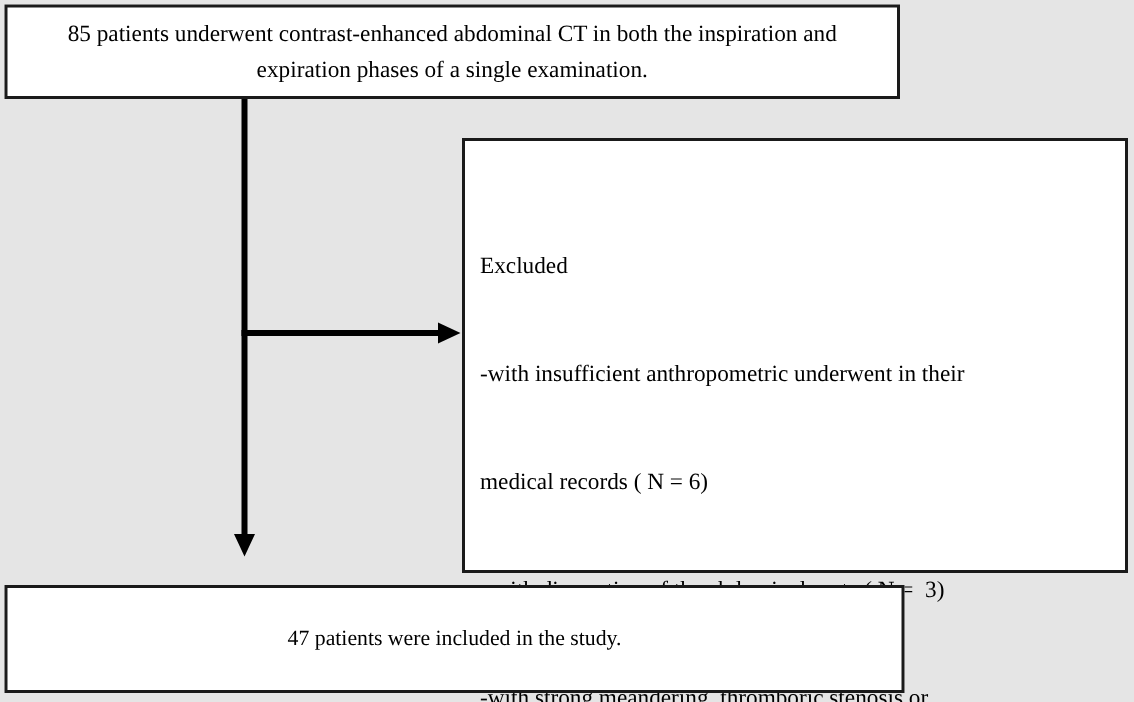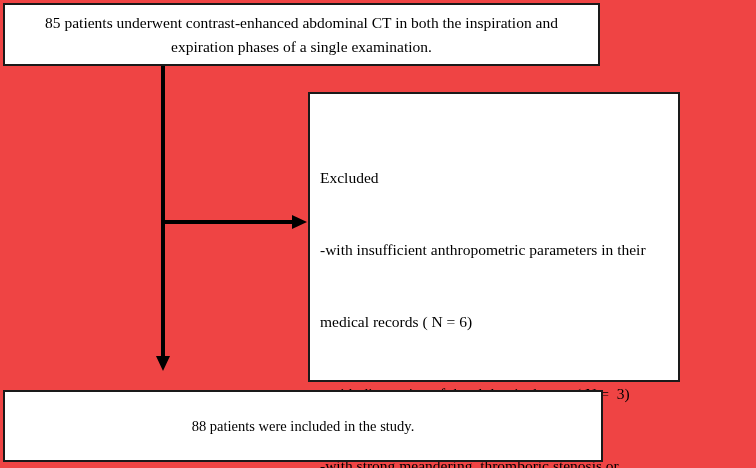--- a/index.html
+++ b/index.html
@@ -4,21 +4,21 @@
 <style>
   html, body {
     margin: 0;
     padding: 0;
     background: #ffffff;
   }
   #flowchart {
     position: relative;
     width: 756px;
     height: 468px;
-    background: #ef4444;
+    background: #e5e5e5;
     overflow: hidden;
     font-family: "Liberation Serif", "DejaVu Serif", serif;
     color: #000000;
   }
   .box {
     position: absolute;
     box-sizing: border-box;
     border: 2px solid #1a1a1a;
     background: #ffffff;
   }
@@ -33,21 +33,21 @@
   }
   #box-enrolled .box-text {
     text-align: center;
     font-size: 15.5px;
     line-height: 24px;
     padding: 0 14px;
   }
   #box-excluded {
     left: 308px;
     top: 92px;
-    width: 372px;
+    width: 444px;
     height: 290px;
   }
   #box-excluded .box-text {
     position: absolute;
     left: 10px;
     top: 24px;
     right: 6px;
     font-size: 15.5px;
     line-height: 24px;
     text-align: left;
@@ -119,28 +119,28 @@
   </div>
 
   <div class="connector" id="trunk-vertical"></div>
   <div class="connector" id="branch-horizontal"></div>
   <div class="arrowhead" id="arrow-right-head"></div>
   <div class="arrowhead" id="arrow-down-head"></div>
 
   <div class="box" id="box-excluded">
     <div class="box-text">
       <span class="exc-line">Excluded</span>
-      <span class="exc-line">-with insufficient anthropometric parameters in their</span>
+      <span class="exc-line">-with insufficient anthropometric underwent in their</span>
       <span class="exc-line">medical records ( N = 6)</span>
       <span class="exc-line"> -with disssection of the abdominal aorta ( N =  3)</span>
       <span class="exc-line">-with strong meandering, thromboric stenosis or</span>
       
       
       
       
     </div>
   </div>
 
   <div class="box" id="box-included">
-    <div class="box-text">88 patients were included in the study.</div>
+    <div class="box-text">47 patients were included in the study.</div>
   </div>
 
 </div>
 
 </body></html>

